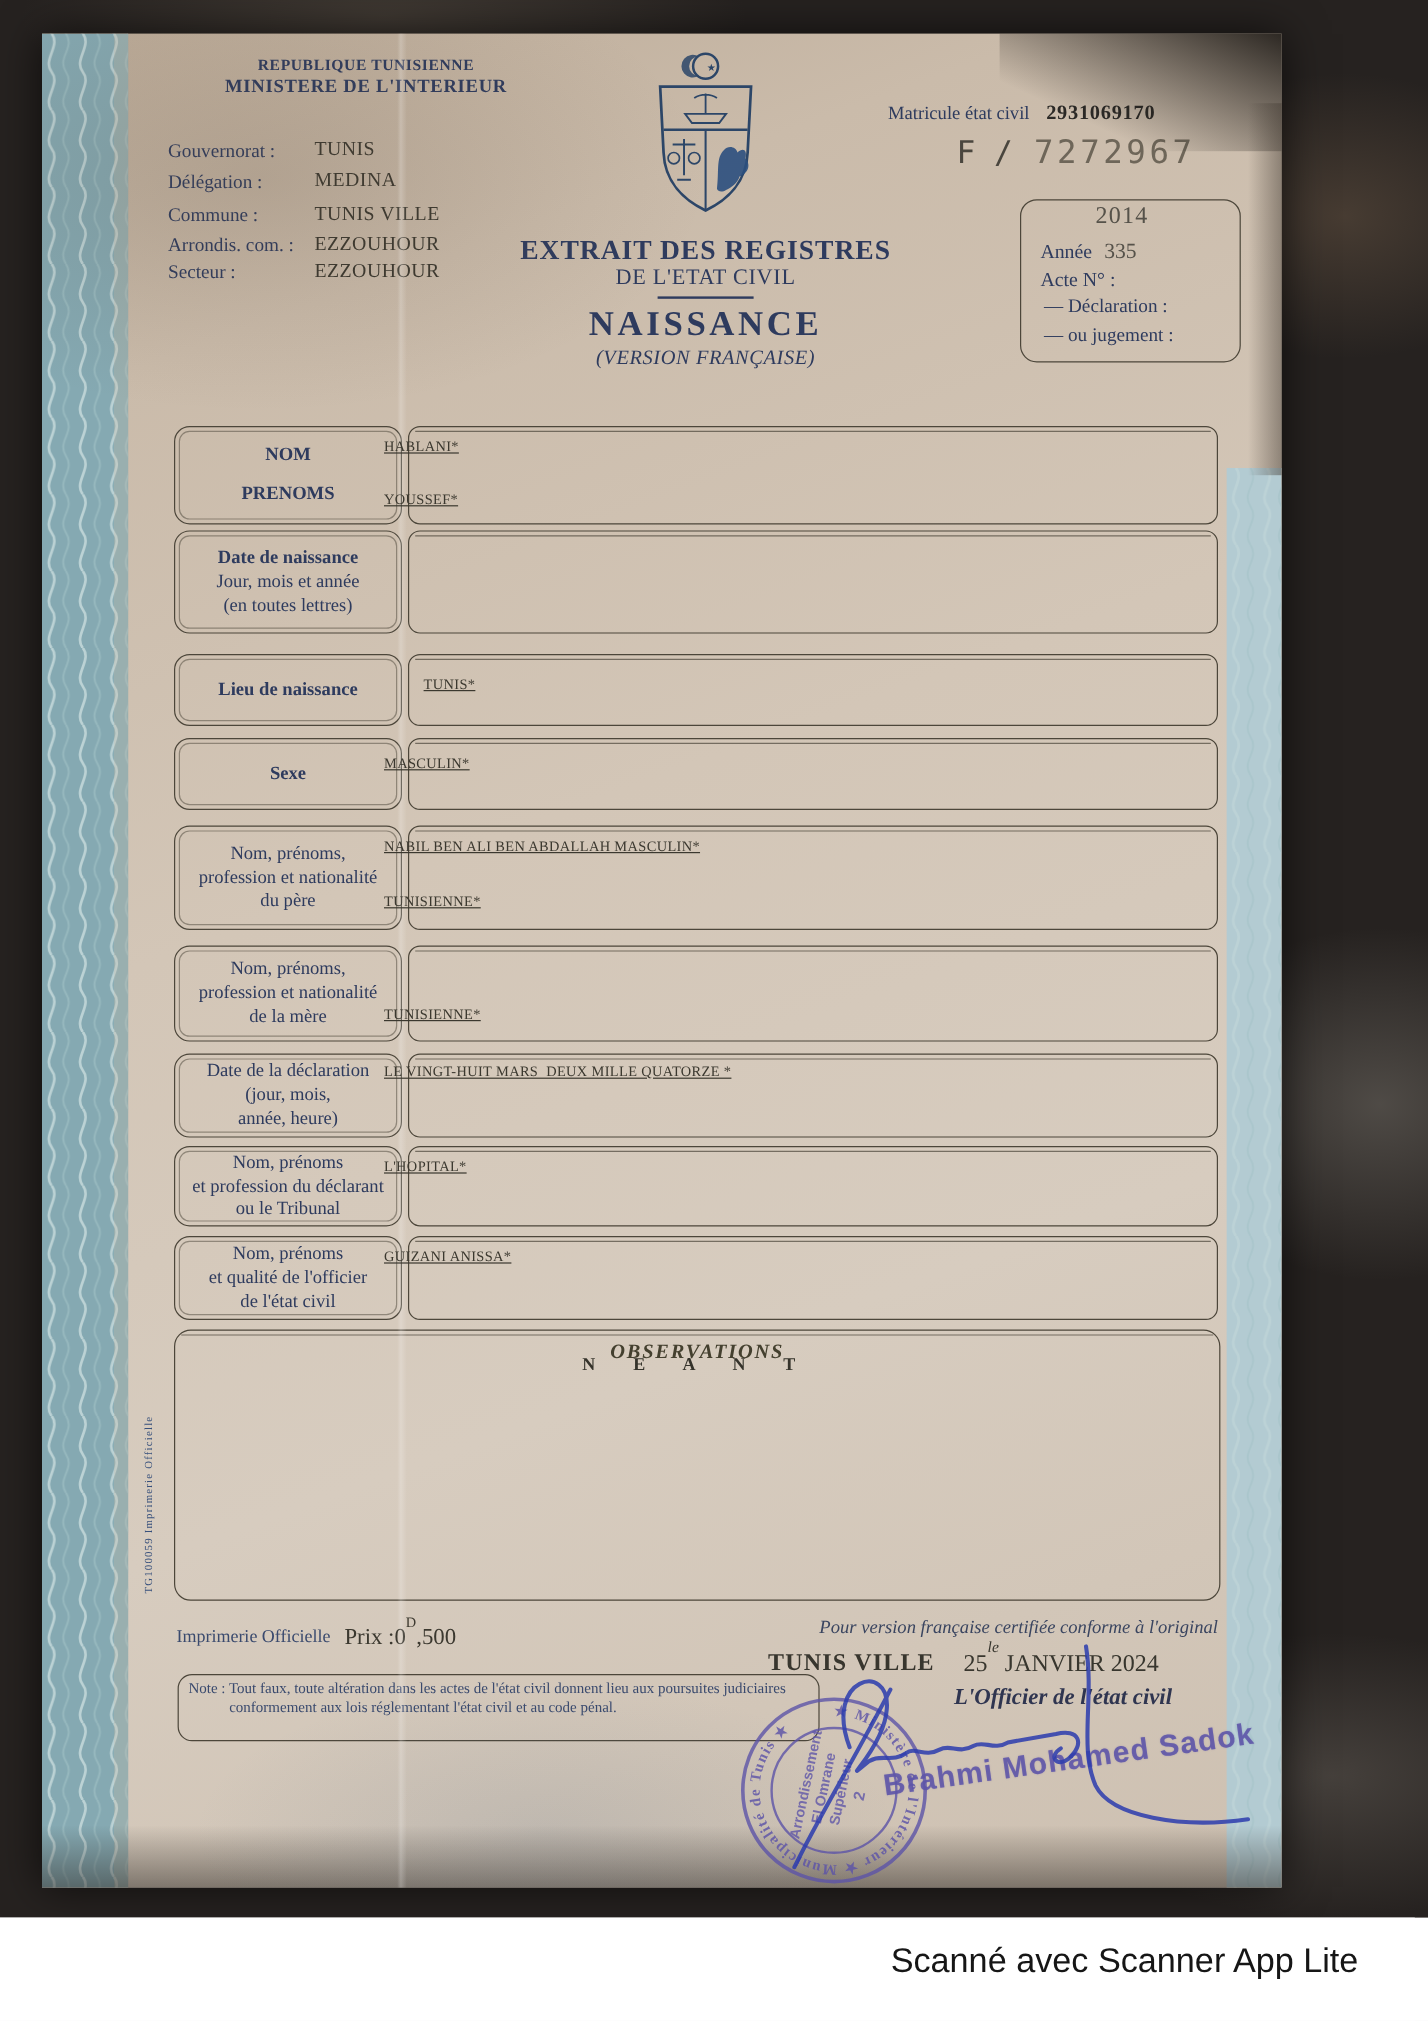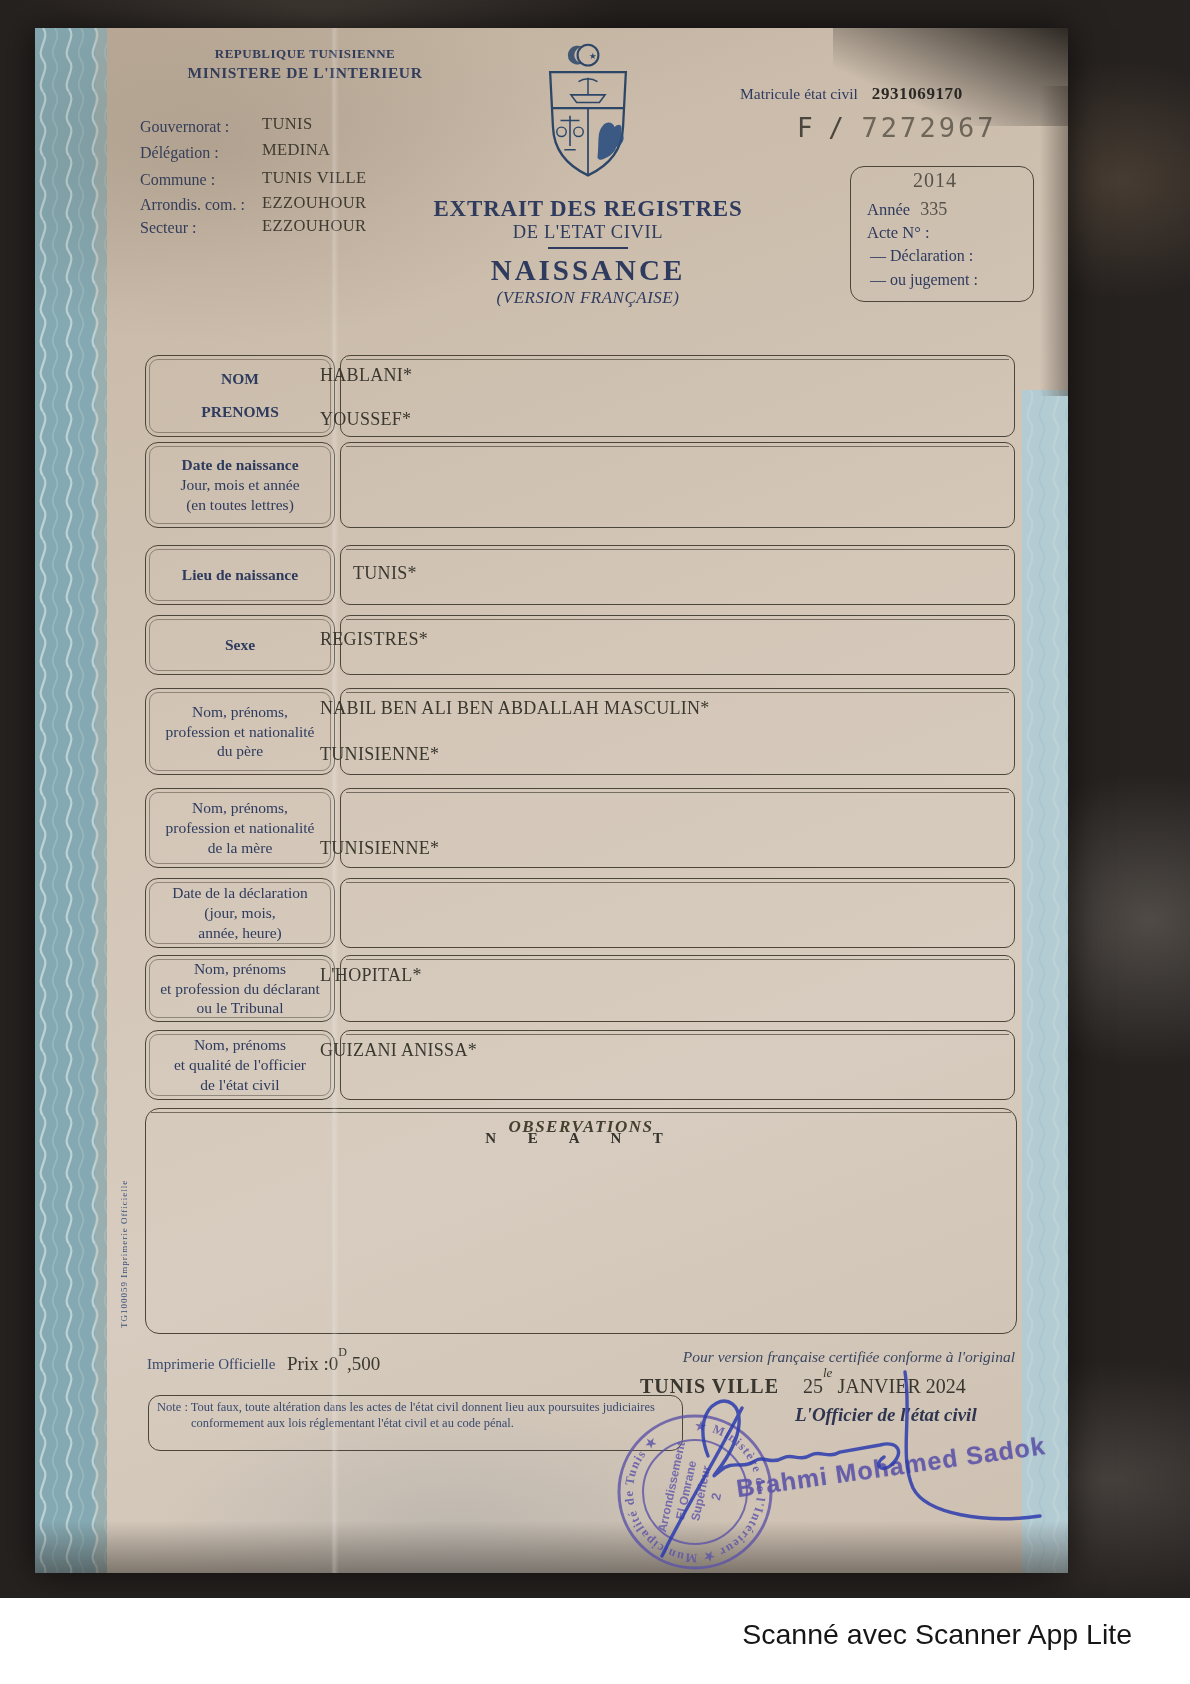--- a/index.html
+++ b/index.html
@@ -35,21 +35,21 @@
   .i{font-style:italic;}
   
   .frow{position:absolute;left:110px;width:870px;}
   .lbox{position:absolute;left:0;top:0;bottom:0;width:190px;border:1.6px solid #4c463a;
         border-radius:13px;display:flex;flex-direction:column;align-items:center;
         justify-content:center;padding:2px 6px;box-sizing:border-box;}
   .lbox::after{content:"";position:absolute;inset:3px;border:1px solid rgba(76,70,58,.5);border-radius:9px;}
   .vbox{position:absolute;left:195px;right:0;top:0;bottom:0;border:1.6px solid #4c463a;border-radius:10px;}
   .vbox::after{content:"";position:absolute;left:5px;right:5px;top:3px;border-top:1.1px solid rgba(76,70,58,.7);}
   .lbl{font-size:15.5px;line-height:1.28;color:#2e3b5e;text-align:center;}
-  .val{position:absolute;left:175px;font-size:18px;color:#3b382f;letter-spacing:.3px;white-space:pre-wrap;z-index:2;}
+  .val{position:absolute;left:175px;font-size:12px;color:#3b382f;letter-spacing:.3px;white-space:pre-wrap;z-index:2;text-decoration:underline;}
   .obox{position:absolute;left:110px;top:1080px;width:870px;height:224px;border:1.6px solid #4c463a;border-radius:14px;}
   .obox::after{content:"";position:absolute;left:5px;right:5px;top:3px;border-top:1.1px solid rgba(76,70,58,.7);}
   .actebox{position:absolute;left:815px;top:138px;width:182px;height:134px;border:1.6px solid #4c463a;border-radius:14px;}
   .notebox{position:absolute;left:113px;top:1367px;width:535px;height:56px;border:1.4px solid #4c463a;border-radius:12px;
            font-size:12.5px;color:#3a4a6e;line-height:1.3;padding:3px 10px 3px 42px;box-sizing:border-box;text-indent:-34px;}
   .sidecode{position:absolute;left:84px;top:1300px;transform:rotate(-90deg);transform-origin:0 0;
             font-size:9px;color:#37507c;letter-spacing:1px;white-space:nowrap;}
   .namestamp{position:absolute;left:700px;top:1424px;width:320px;transform:rotate(-8deg);
              font-family:"Liberation Sans","DejaVu Sans",sans-serif;font-weight:bold;font-size:25px;
              color:rgba(93,84,168,.82);letter-spacing:1px;text-shadow:0 0 1px rgba(93,84,168,.5);z-index:3;}
@@ -181,21 +181,21 @@
         <div class="vbox"></div>
         <span class="val" style="top:18px;margin-left:33px;">TUNIS*</span>
       </div>
 
       <div class="frow" style="top:587px;height:60px;">
         <div class="lbox">
           <span class="lbl b pre">Sexe</span>
           <span class="lbl pre"></span>
         </div>
         <div class="vbox"></div>
-        <span class="val" style="top:14px;">REGISTRES*</span>
+        <span class="val" style="top:14px;">MASCULIN*</span>
       </div>
 
       <div class="frow" style="top:660px;height:87px;">
         <div class="lbox">
           <span class="lbl b pre"></span>
           <span class="lbl pre">Nom, prénoms,
 profession et nationalité
 du père</span>
         </div>
         <div class="vbox"></div>
@@ -215,20 +215,21 @@
       </div>
 
       <div class="frow" style="top:850px;height:70px;">
         <div class="lbox">
           <span class="lbl b pre"></span>
           <span class="lbl pre">Date de la déclaration
 (jour, mois,
 année, heure)</span>
         </div>
         <div class="vbox"></div>
+        <span class="val" style="top:8px;">LE VINGT-HUIT MARS  DEUX MILLE QUATORZE *</span>
       </div>
 
       <div class="frow" style="top:927px;height:67px;">
         <div class="lbox">
           <span class="lbl b pre"></span>
           <span class="lbl pre">Nom, prénoms
 et profession du déclarant
 ou le Tribunal</span>
         </div>
         <div class="vbox"></div>

